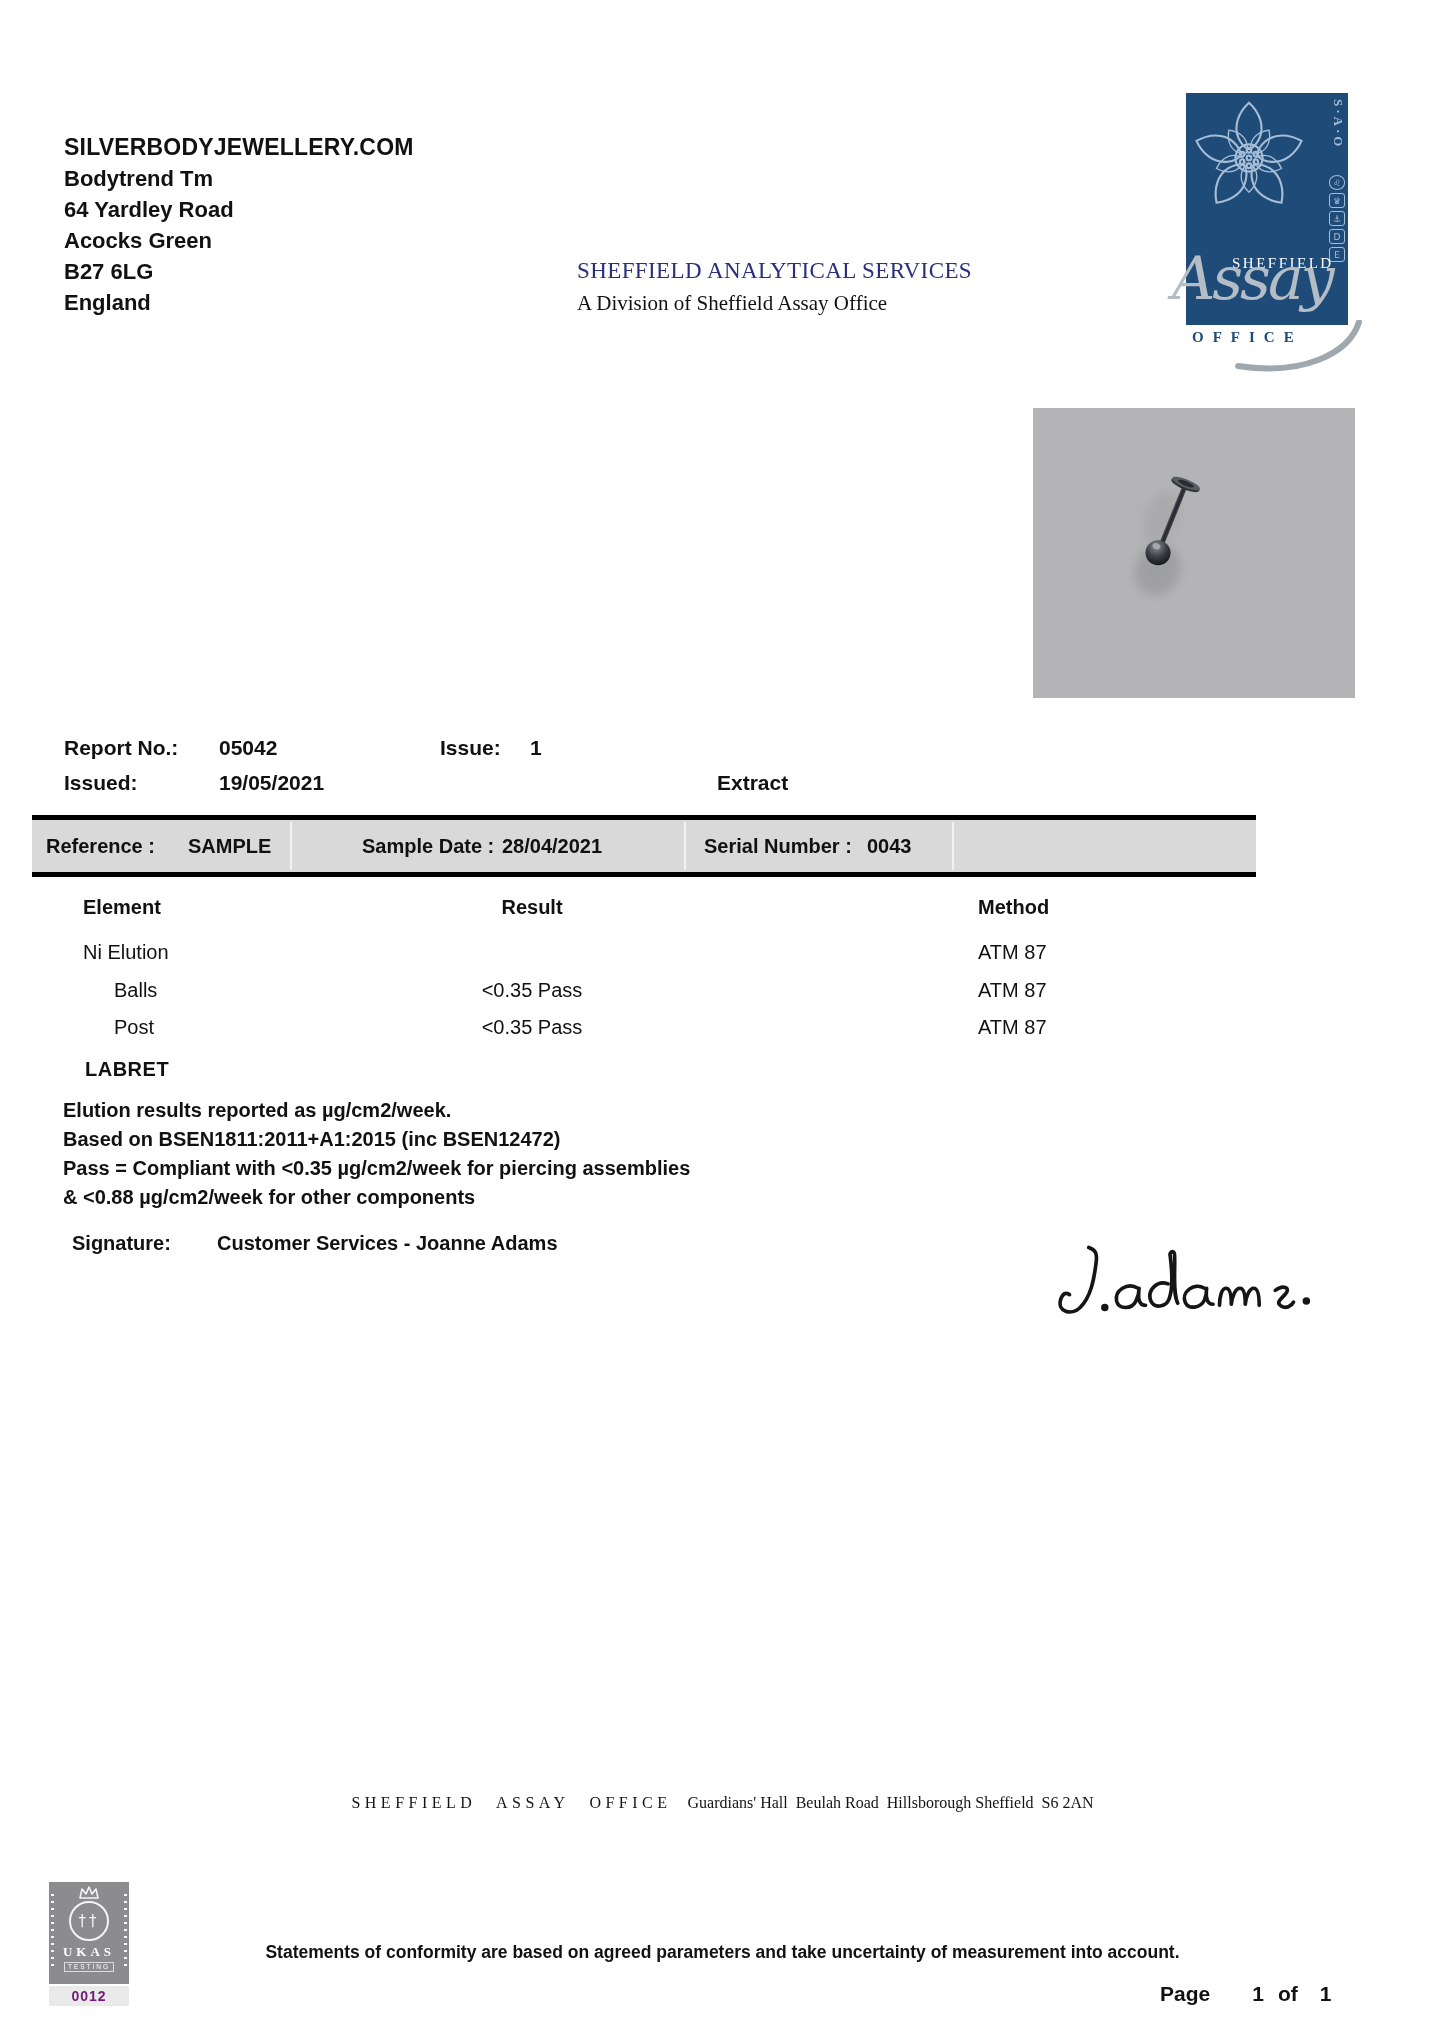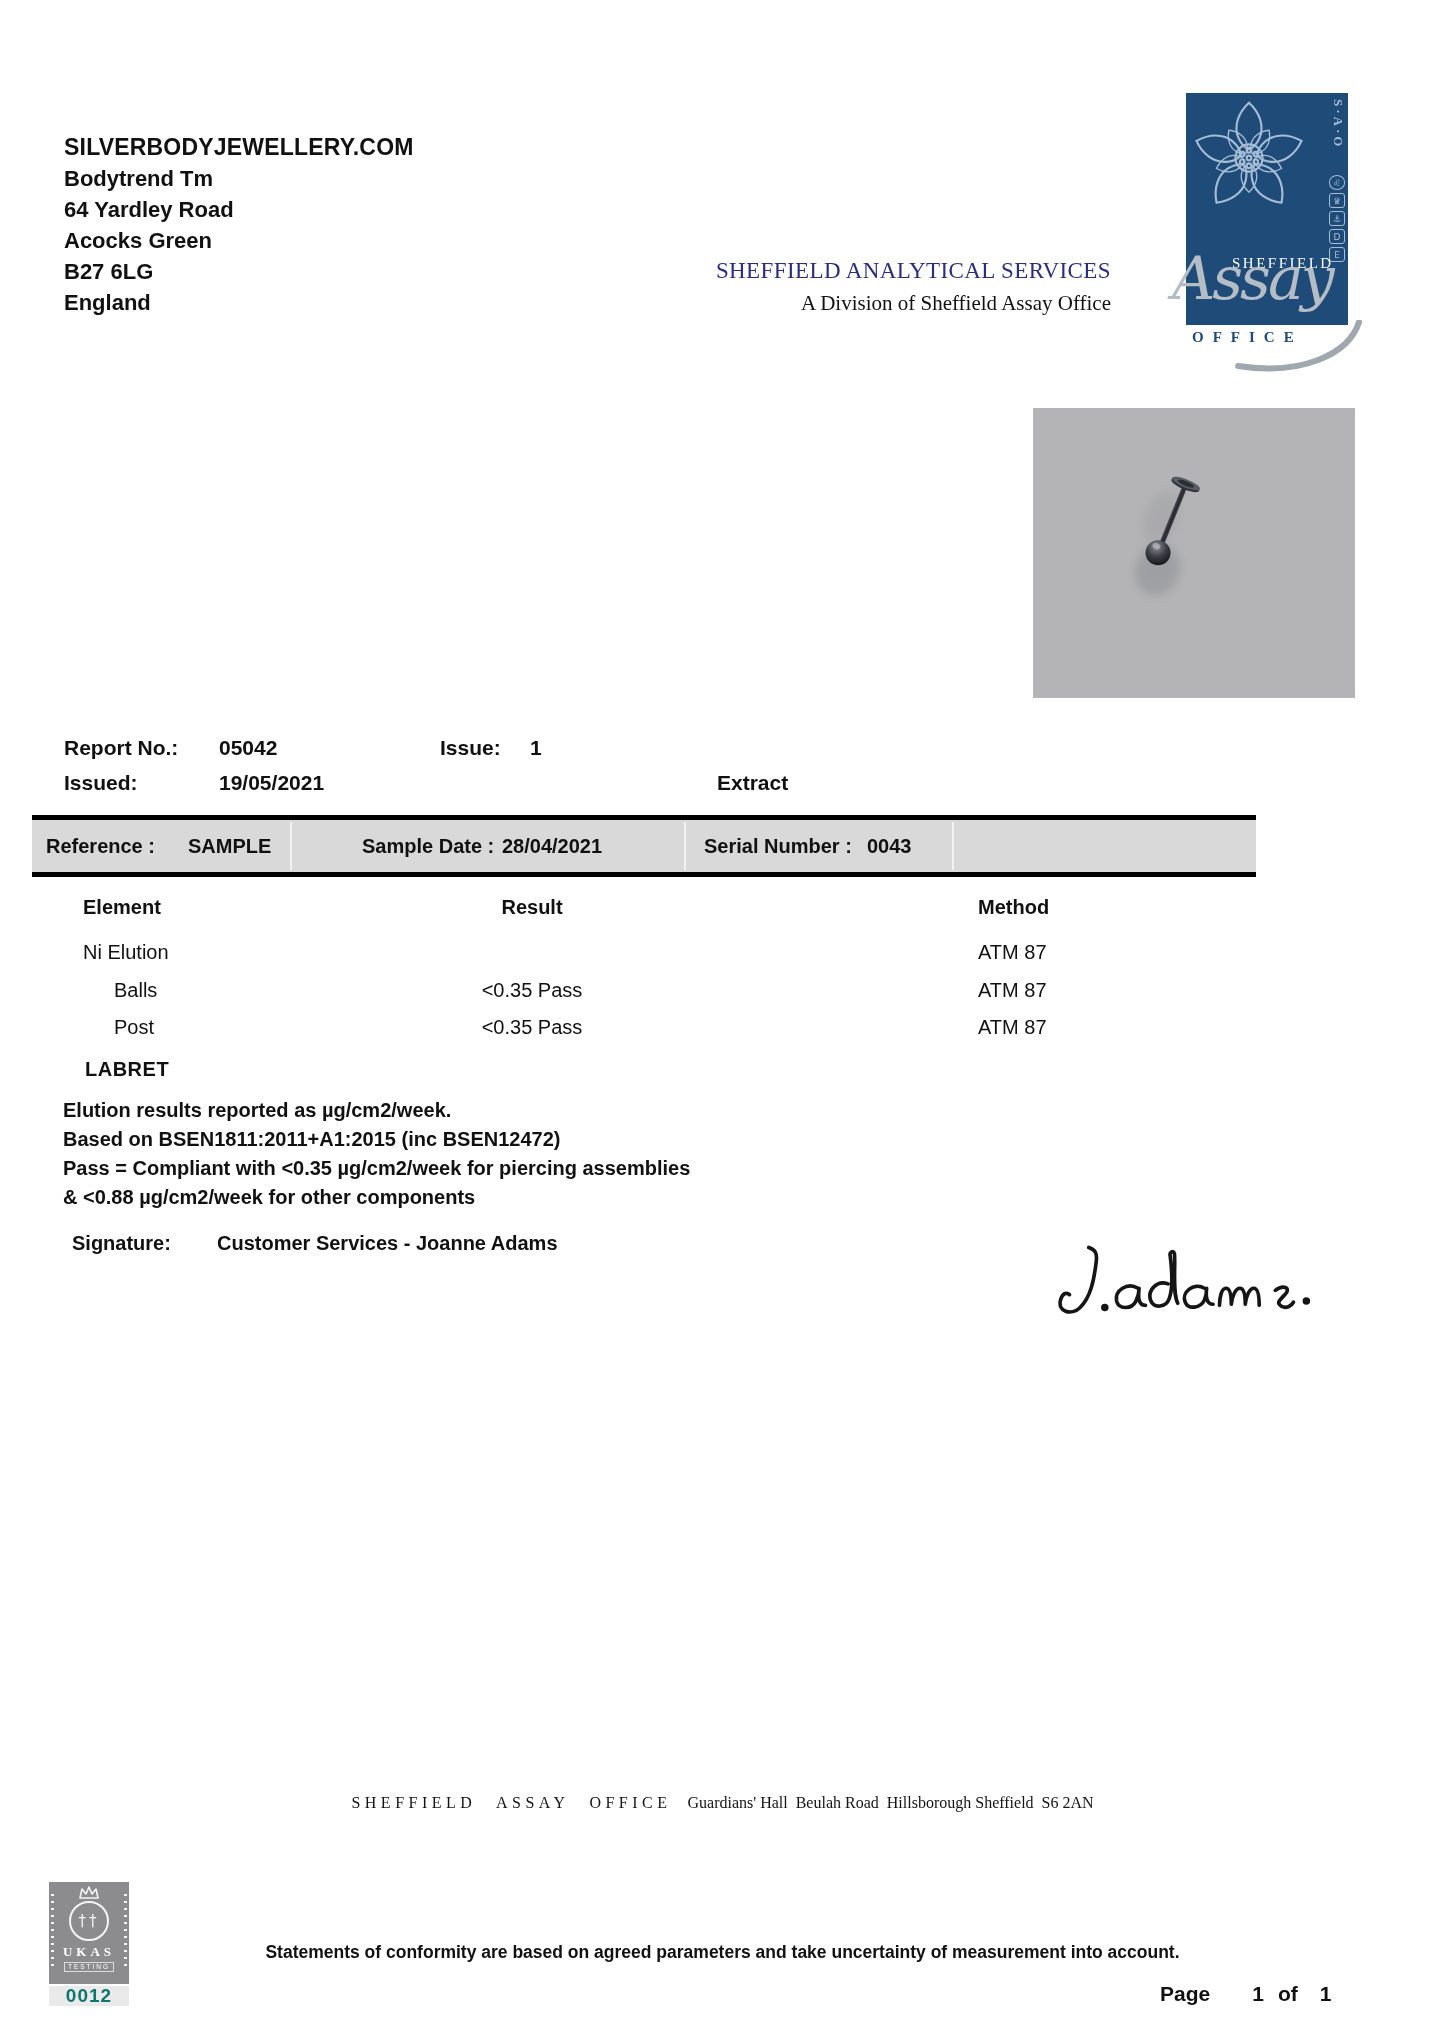--- a/index.html
+++ b/index.html
@@ -9,21 +9,21 @@
     font-family:"Liberation Sans","DejaVu Sans",sans-serif;color:#111;overflow:hidden;
   }
   .abs{position:absolute;}
 
   
   .addr-block{left:64px;top:132px;line-height:31px;font-weight:bold;}
   .addr-name{font-size:23px;letter-spacing:.2px;}
   .addr-line{font-size:22px;}
 
   
-  .division{left:533px;top:258px;width:578px;text-align:right;
+  .division{left:577px;top:258px;width:578px;
     font-family:"Liberation Serif","DejaVu Serif",serif;}
   .div-title{font-size:23px;color:#2a2e7d;letter-spacing:.4px;}
   .div-sub{font-size:21px;color:#121212;margin-top:7px;}
 
   
   .sao-box{left:1186px;top:93px;width:162px;height:232px;background:#1e4b78;overflow:visible;}
   .sao-rose{position:absolute;left:0px;top:2px;}
   .sao-vert{position:absolute;right:2px;top:6px;writing-mode:vertical-rl;
     font-family:"Liberation Serif",serif;font-weight:bold;font-size:13px;
     color:#a6bdd6;letter-spacing:3px;}
@@ -83,22 +83,22 @@
   .ukas:before,.ukas:after{content:"";position:absolute;top:12px;width:3px;height:76px;
     background:repeating-linear-gradient(#f5f5f5 0 2px,transparent 2px 7px);}
   .ukas:before{left:2px;} .ukas:after{right:2px;}
   .ukas-circle{width:40px;height:40px;border:2px solid #f4f4f4;border-radius:50%;
     display:flex;align-items:center;justify-content:center;margin-top:1px;}
   .ukas-daggers{color:#f4f4f4;font-size:15px;letter-spacing:3px;font-family:"DejaVu Sans",sans-serif;}
   .ukas-name{color:#ffffff;font-family:"Liberation Serif",serif;font-weight:bold;
     font-size:13px;letter-spacing:4px;margin-top:3px;}
   .ukas-type{color:#ffffff;font-size:6.5px;letter-spacing:2px;border:1px solid #dcdcdc;
     padding:0 3px;margin-top:2px;line-height:8px;}
-  .ukas-num{left:49px;top:1986px;width:80px;height:20px;background:#eaeaea;color:#0f766e;
-    font-weight:bold;font-size:19px;text-align:center;line-height:20px;letter-spacing:1px;}
+  .ukas-num{left:49px;top:1986px;width:80px;height:20px;background:#eaeaea;color:#701a75;
+    font-weight:bold;font-size:14px;text-align:center;line-height:20px;letter-spacing:1px;}
 </style>
 </head>
 <body>
 
 <div class="page">
 
   <div class="abs addr-block">
     <div class="addr-name">SILVERBODYJEWELLERY.COM</div>
     <div class="addr-line">Bodytrend Tm</div>
     <div class="addr-line">64 Yardley Road</div>

